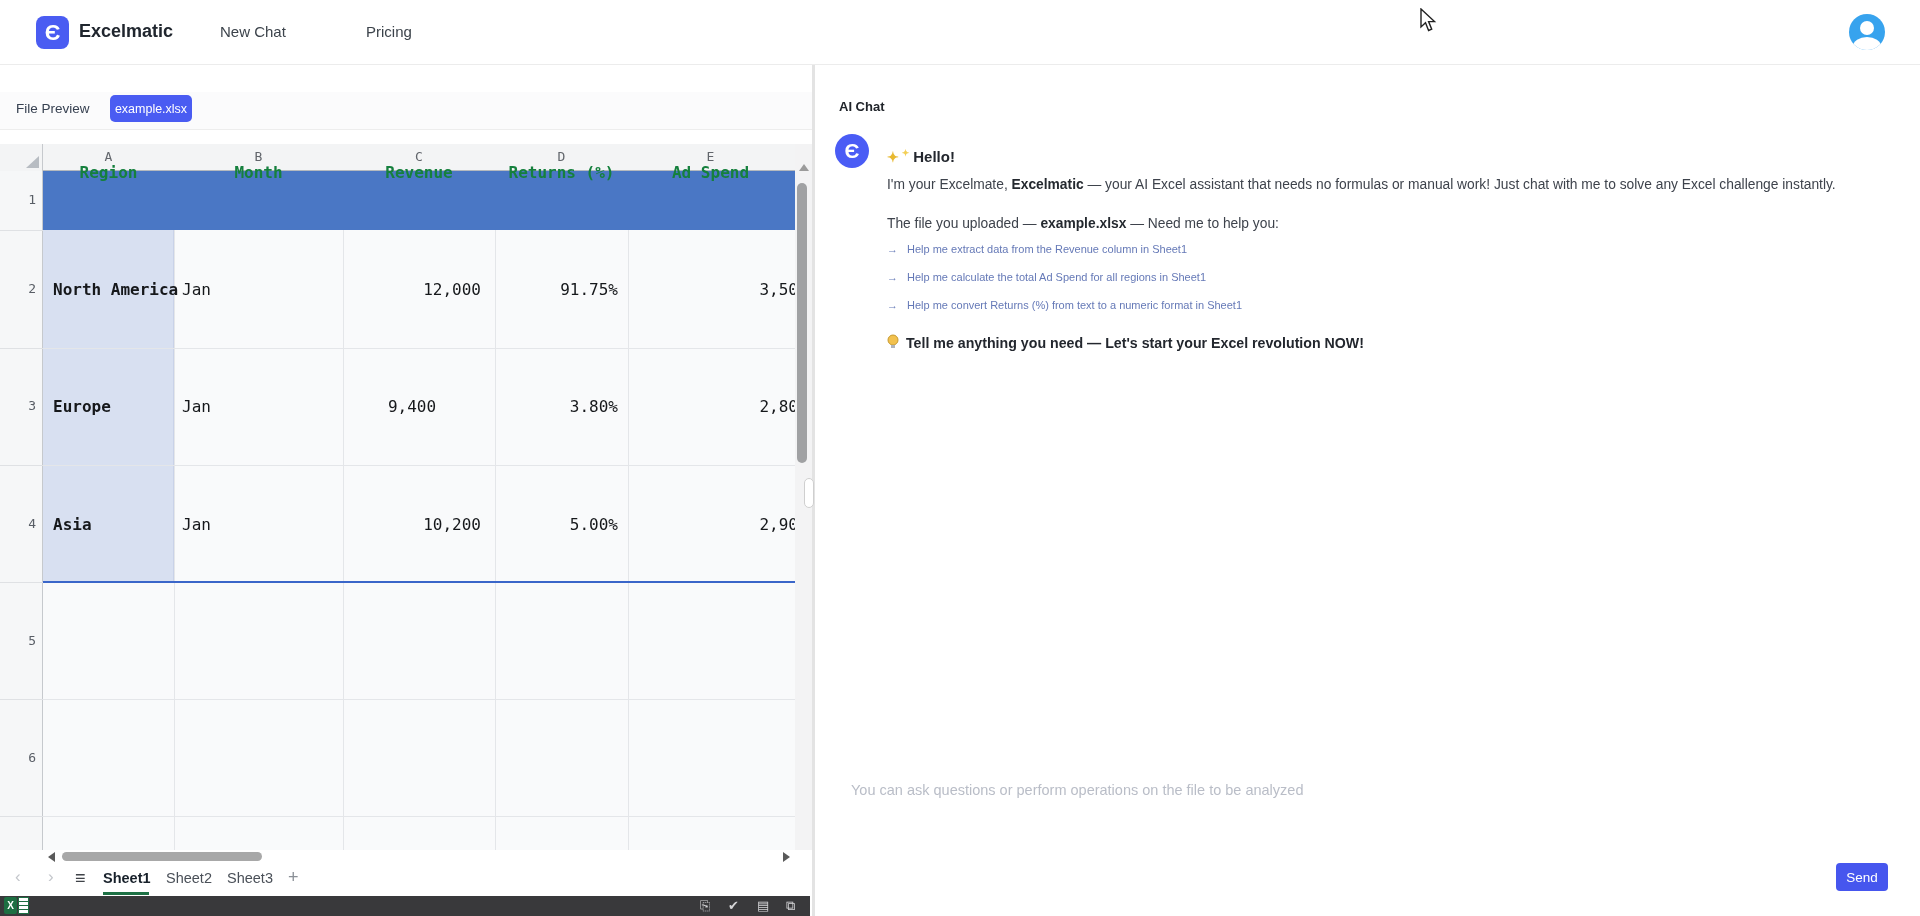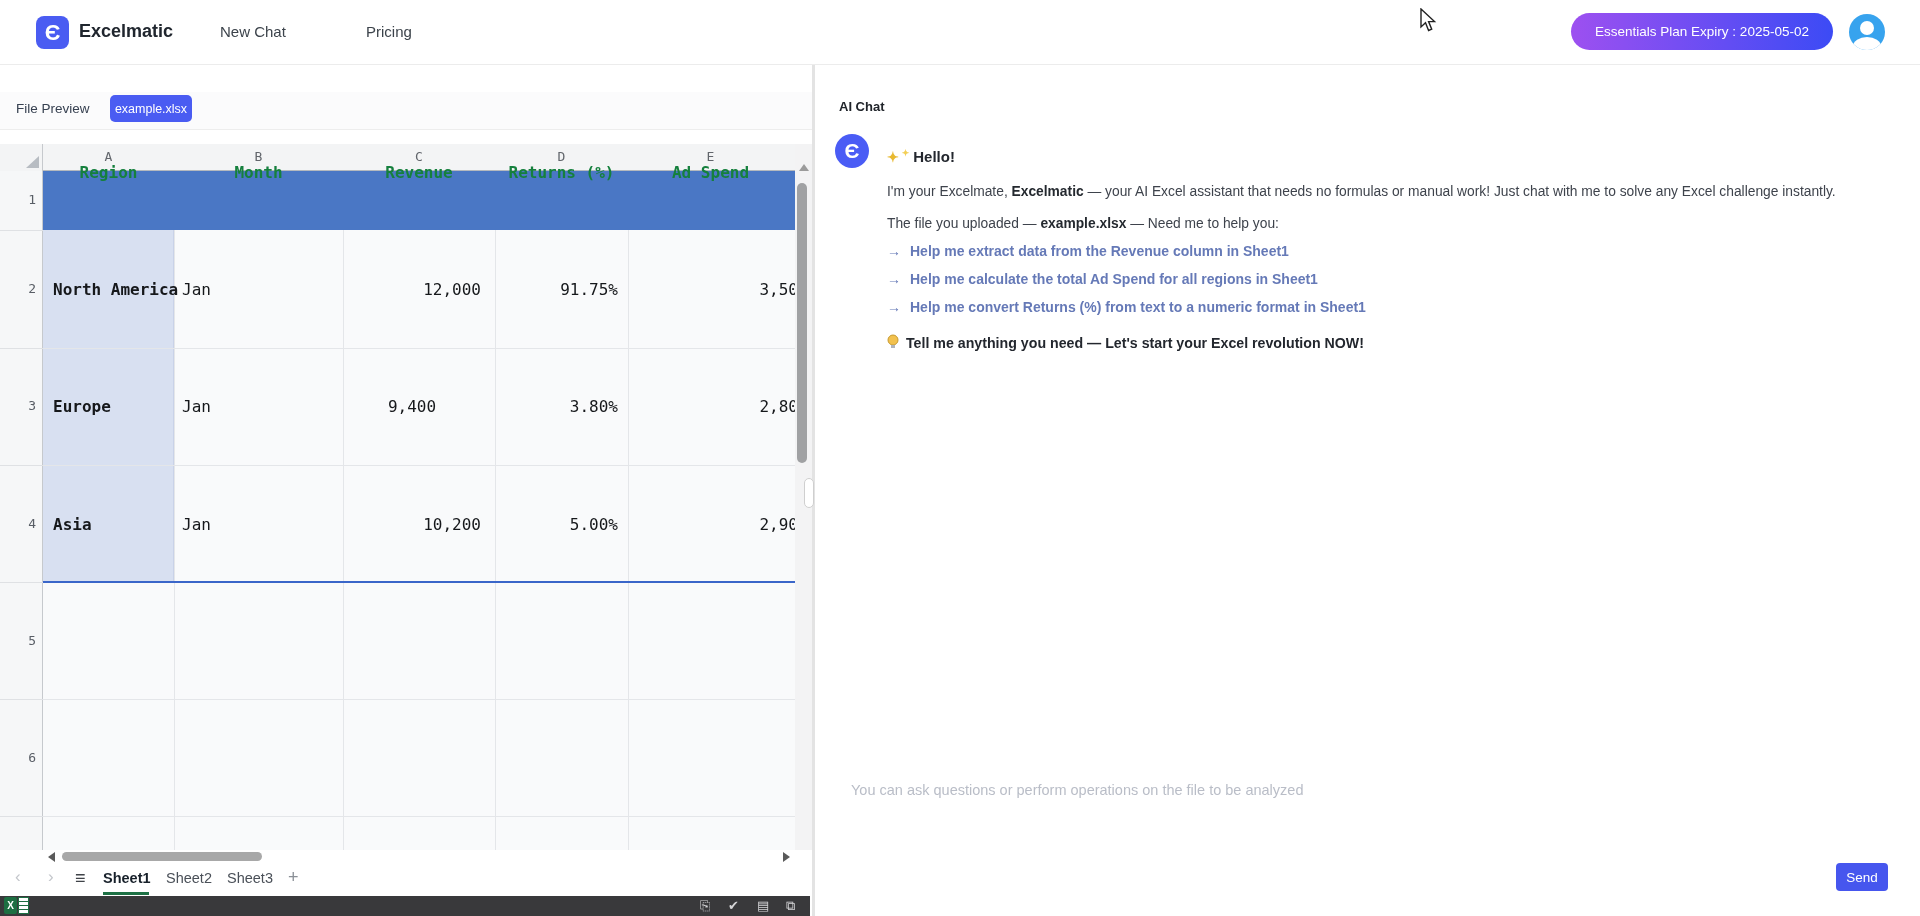--- a/index.html
+++ b/index.html
@@ -105,40 +105,39 @@
   
   .chat-title { position:absolute; left:839px; top:99px; font-size:13px; font-weight:bold; color:#20242a; }
   .chat-avatar { position:absolute; left:835px; top:134px; width:34px; height:34px; border-radius:50%;
                  background:#4a5cf5; color:#fff; font-size:21px; font-weight:bold;
                  display:flex; align-items:center; justify-content:center; }
   .hello-line { position:absolute; left:887px; top:148px; font-size:15px; font-weight:bold; color:#23272e; }
   .sparkle { color:#e8b931; font-size:14px; margin-right:7px; }
   .sparkle-sm { color:#f3cf56; font-size:9px; vertical-align:super; margin-left:-4px; margin-right:4px; }
   .chat-par { position:absolute; left:887px; width:1005px; font-size:13.8px; color:#3e434c; line-height:19px; }
   .chat-par b { color:#24292f; }
-  .suggestion { position:absolute; left:887px; font-size:14px; color:#6579b7; cursor:pointer;font-weight:bold; }
+  .suggestion { position:absolute; left:887px; font-size:11px; color:#6579b7; cursor:pointer; }
   .suggestion .arr { margin-right:9px; }
   .tip-line { position:absolute; left:887px; top:334px; font-size:14.2px; font-weight:bold; color:#23272e; }
   .bulb { display:inline-block; vertical-align:-2px; margin-right:7px; }
   .chat-input-zone { position:absolute; left:815px; top:755px; width:1105px; height:161px; background:#fff; }
   .placeholder { position:absolute; left:36px; top:27px; font-size:14.5px; color:#b9bdc7; }
   .send-btn { position:absolute; left:1021px; top:108px; width:52px; height:28px; border-radius:4px;
               background:#4656ee; color:#fff; font-size:13.5px; border:none; cursor:pointer; }
 
   .cursor { position:absolute; left:1420px; top:8px; z-index:50; pointer-events:none; }
 </style>
 </head>
 <body>
 
 <div class="nav">
   <div class="logo-box">Є</div>
   <div class="brand">Excelmatic</div>
   <div class="nav-link" style="left:220px;">New Chat</div>
   <div class="nav-link" style="left:326px;margin-left:40px;">Pricing</div>
-  <button class="plan-btn">Essentials Plan Expiry : 2025-05-02</button>
   <div class="avatar">
     <div class="head"></div>
     <div class="body"></div>
   </div>
 </div>
 <div class="corner-artifact"></div>
 
 <div class="file-bar"></div>
 <div class="file-label">File Preview</div>
 <div class="file-chip">example.xlsx</div>
@@ -241,21 +240,21 @@
 <div class="divider"></div>
 
 <div class="chat-title">AI Chat</div>
 
 <div class="chat-avatar">Є</div>
 
 <div class="hello-line">
   <span class="sparkle">✦</span><span class="sparkle-sm">✦</span><span>Hello!</span>
 </div>
 
-<div class="chat-par" style="top:182px;">
+<div class="chat-par" style="top:175px;">
   <span>I'm your Excelmate, </span><b>Excelmatic</b><span> — your AI Excel assistant that needs no formulas or manual work! Just chat with me to solve any Excel challenge instantly.</span>
 </div>
 
 <div class="chat-par" style="top:214px;">
   <span>The file you uploaded — </span><b>example.xlsx</b><span> — Need me to help you:</span>
 </div>
 
 <div class="suggestion" style="top:243px;">
   <span class="arr">→</span><span>Help me extract data from the Revenue column in Sheet1</span>
 </div>

